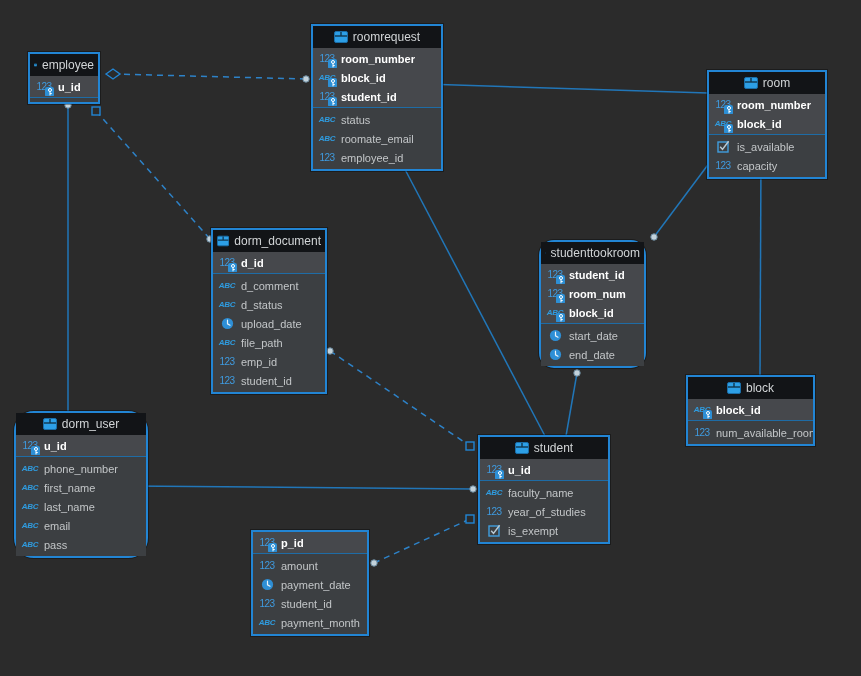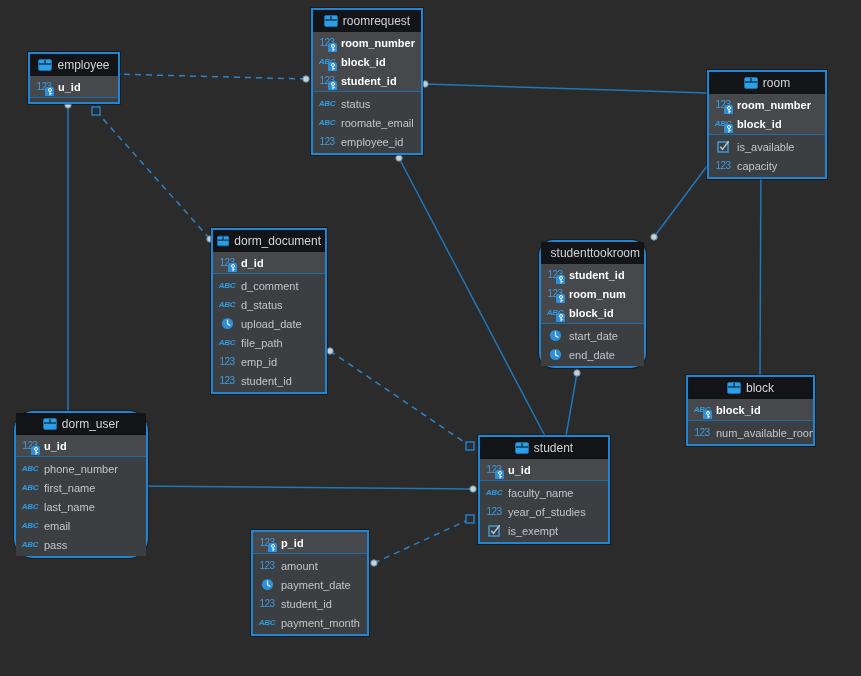--- a/index.html
+++ b/index.html
@@ -61,21 +61,21 @@
       <circle cx="425" cy="84" r="3.2" class="dot"></circle>
       <circle cx="654" cy="237" r="3.2" class="dot"></circle>
       <circle cx="761" cy="156" r="3.2" class="dot"></circle>
       <circle cx="577" cy="373" r="3.2" class="dot"></circle>
       <circle cx="330" cy="351" r="3.2" class="dot"></circle>
       <rect x="466" y="442" width="8" height="8" class="hollow"></rect>
       <circle cx="473" cy="489" r="3.2" class="dot"></circle>
       <circle cx="374" cy="563" r="3.2" class="dot"></circle>
       <rect x="466" y="515" width="8" height="8" class="hollow"></rect>
     </svg>
-    <div class="table" style="left: 28px; top: 52px; width: 92px;">
+    <div class="table" style="left: 28px; top: 52px; width: 72px;">
       <div class="table-header">
         <svg width="14" height="12" viewBox="0 0 14 12">
     <rect x="0.5" y="0.5" width="13" height="11" rx="1.5" fill="#2d9fe6" stroke="#1b6ea8"></rect>
     <line x1="1" y1="5" x2="13" y2="5" stroke="#10354d" stroke-width="1.4"></line>
     <line x1="7" y1="1" x2="7" y2="5" stroke="#10354d" stroke-width="1.4"></line>
   </svg>
         <span>employee</span>
       </div>
       <div class="section-pk">
         <div class="col-row key">
@@ -87,21 +87,21 @@
       <line x1="3" y1="3.5" x2="3" y2="7.4" stroke="#fff" stroke-width="1"></line>
       <line x1="3" y1="5.6" x2="4.8" y2="5.6" stroke="#fff" stroke-width="1"></line>
     </svg>
   </span>
           </span>
           <span class="col-name">u_id</span>
         </div>
       </div>
       <div class="section-body empty"></div>
     </div>
-    <div class="table" style="left: 311px; top: 8px; width: 112px;">
+    <div class="table" style="left: 311px; top: 24px; width: 132px;">
       <div class="table-header">
         <svg width="14" height="12" viewBox="0 0 14 12">
     <rect x="0.5" y="0.5" width="13" height="11" rx="1.5" fill="#2d9fe6" stroke="#1b6ea8"></rect>
     <line x1="1" y1="5" x2="13" y2="5" stroke="#10354d" stroke-width="1.4"></line>
     <line x1="7" y1="1" x2="7" y2="5" stroke="#10354d" stroke-width="1.4"></line>
   </svg>
         <span>roomrequest</span>
       </div>
       <div class="section-pk">
         <div class="col-row key">

